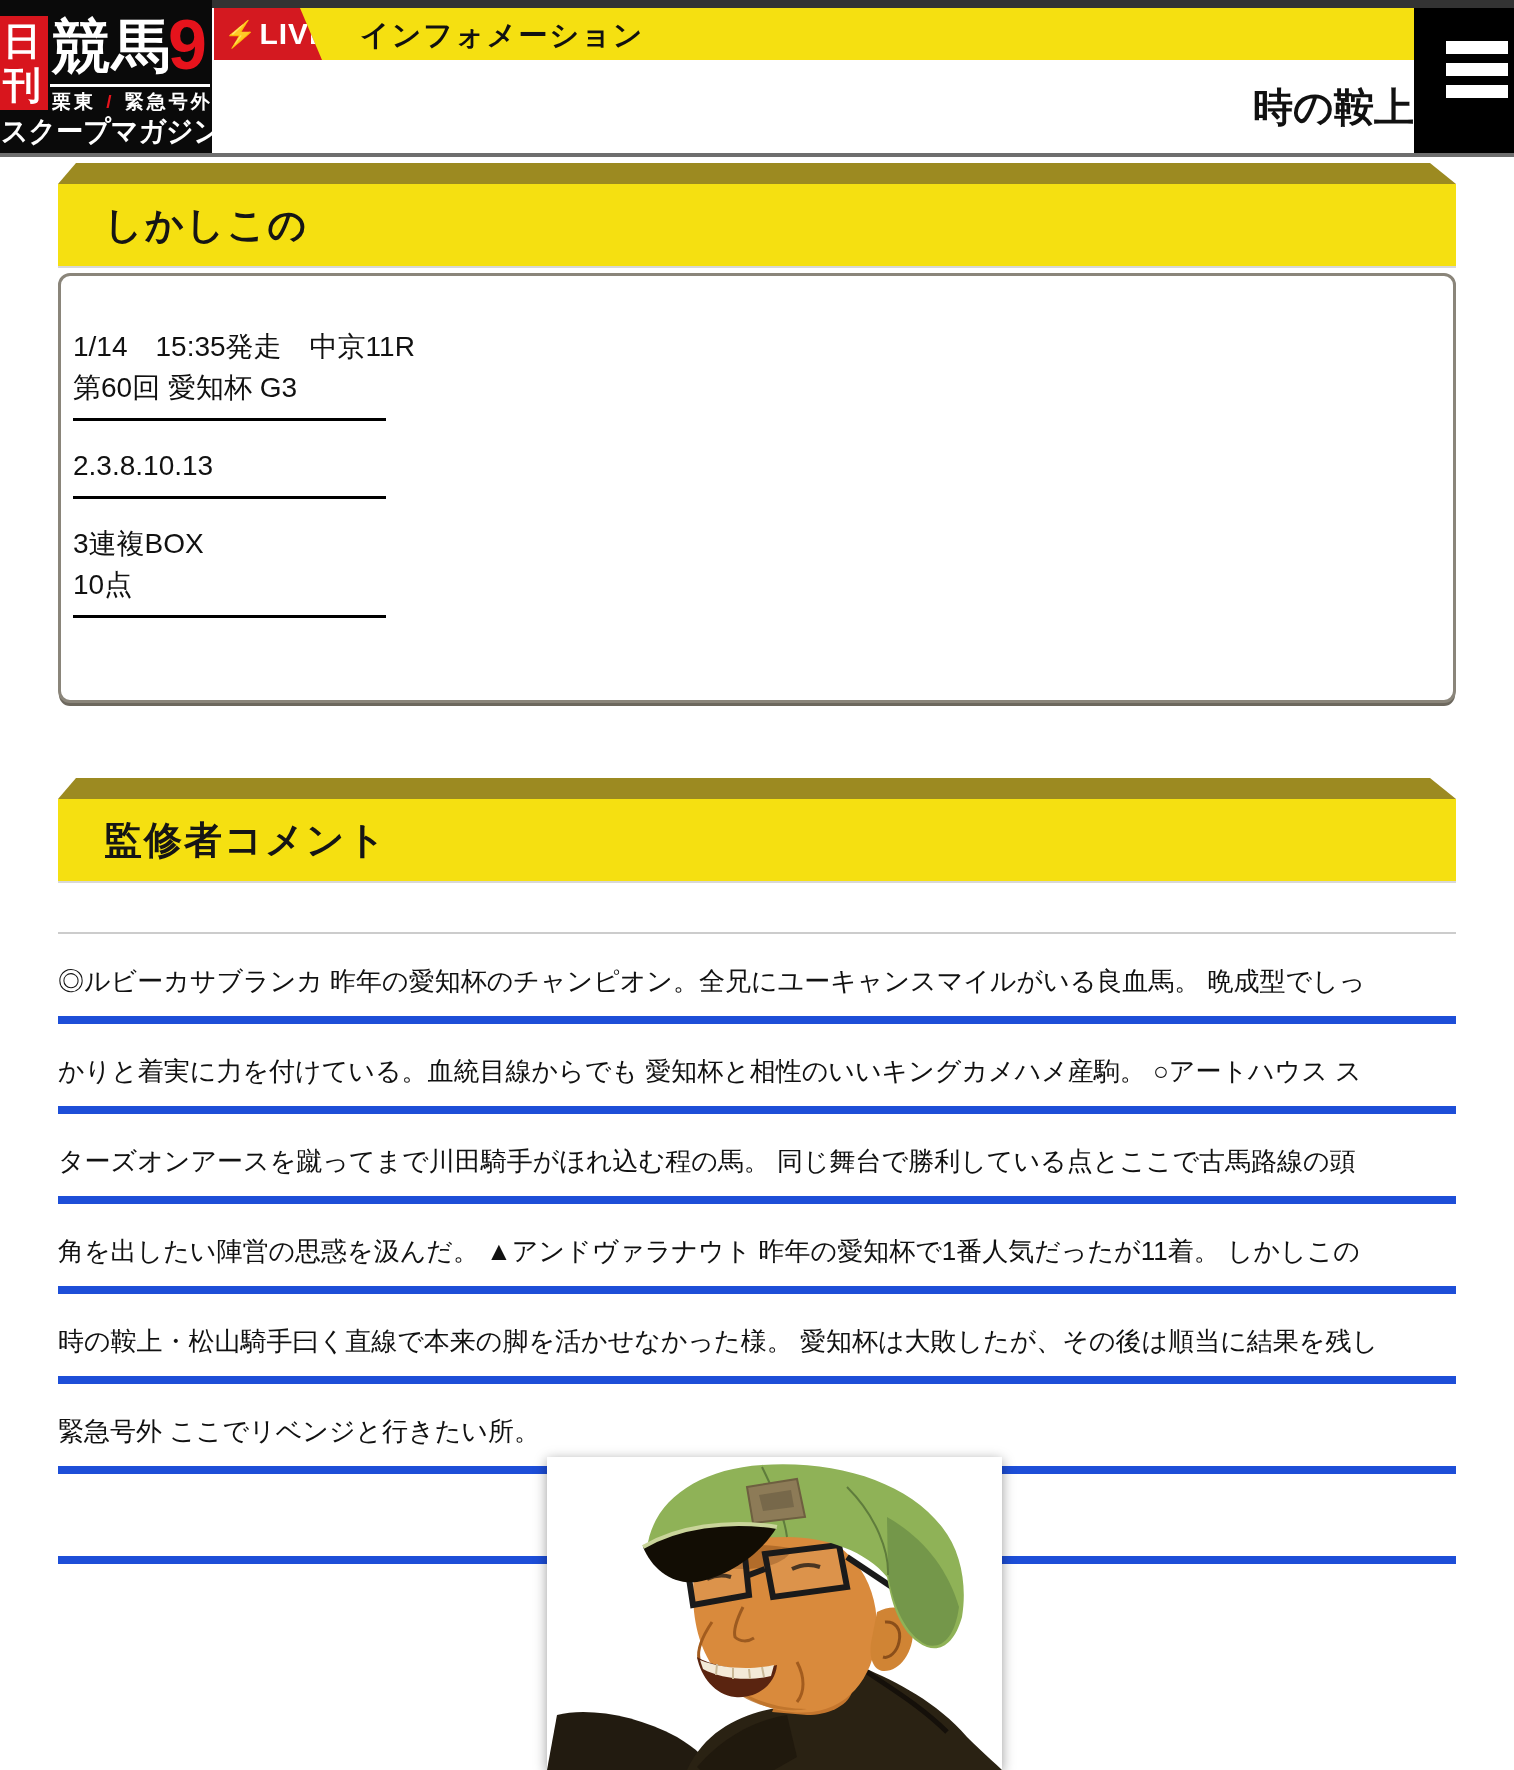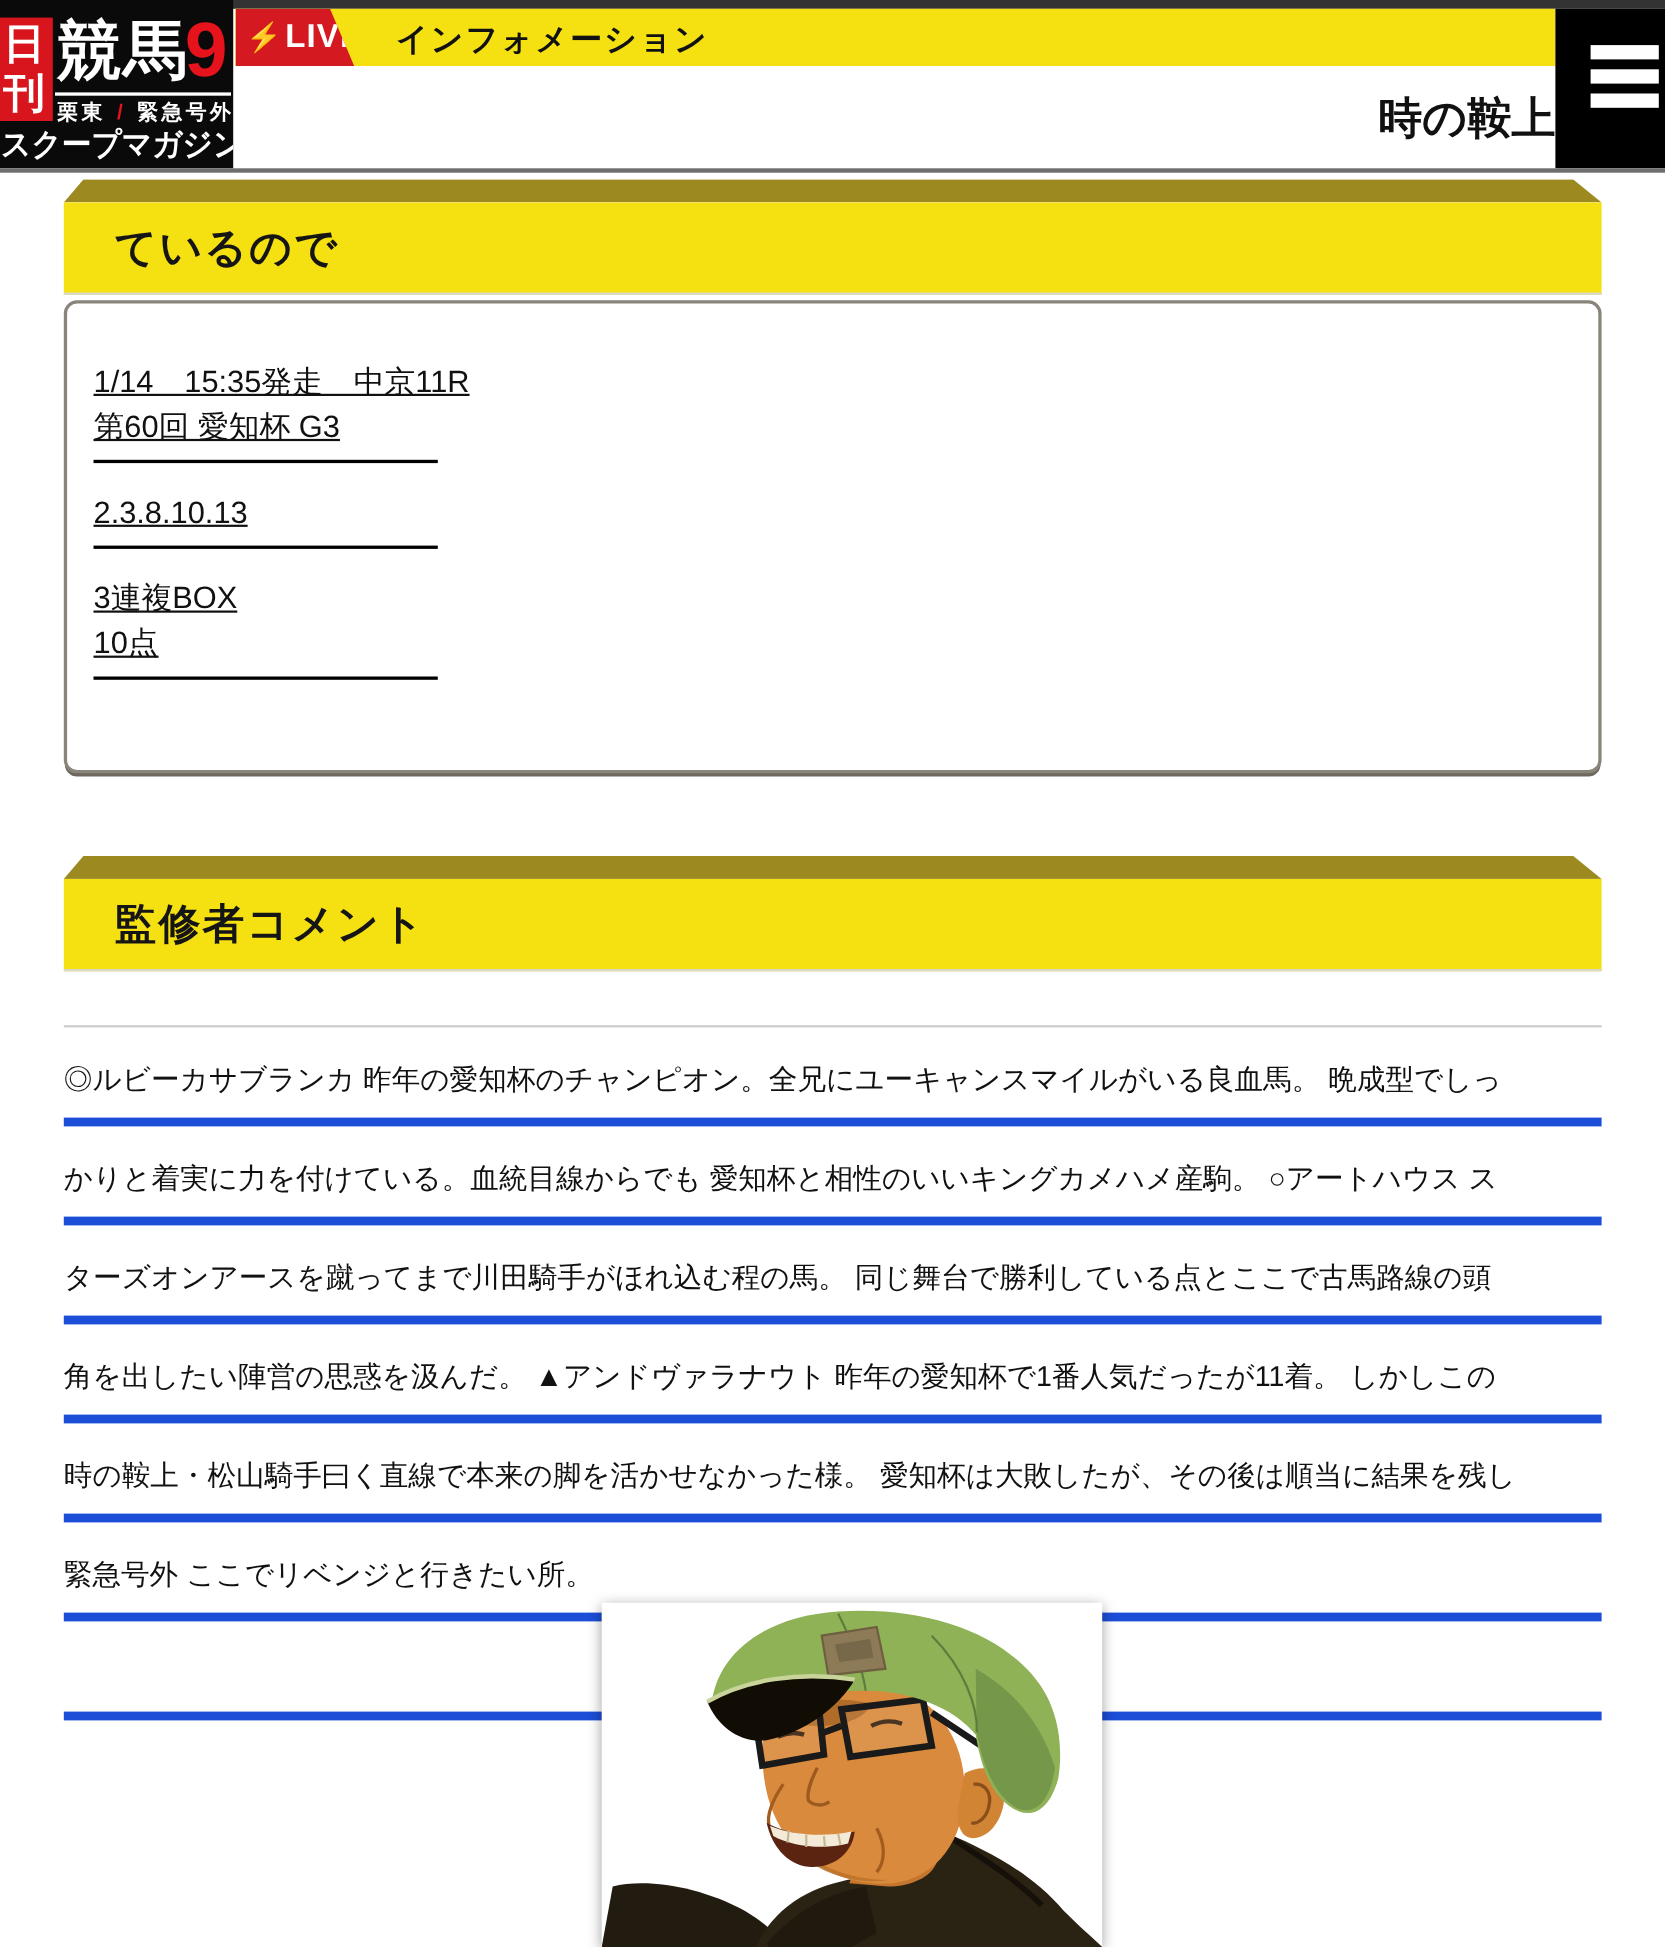--- a/index.html
+++ b/index.html
@@ -42,21 +42,21 @@
   .sec-head{position:absolute;left:58px;width:1398px;}
   .sec-head .band{height:21px;background:#9c8a21;
                   clip-path:polygon(18px 0,calc(100% - 26px) 0,100% 100%,0 100%);}
   .sec-head .body{height:84px;background:#f5e011;border-bottom:2px solid #d8d8d8;
                   display:flex;align-items:center;padding-left:46px;box-sizing:border-box;
                   font-size:38px;font-weight:bold;color:#151515;letter-spacing:2px;}
 
   
   .race-box{position:absolute;left:58px;top:273px;width:1398px;height:430px;box-sizing:border-box;
             background:#fff;border:3px solid #8a857a;border-radius:12px;
-            box-shadow:0 4px 0 -1px #6d685e;padding:50px 24px 0 24px;text-decoration:underline;}
+            box-shadow:0 4px 0 -1px #6d685e;padding:50px 24px 0 12px;}
   .race-line{font-size:28px;line-height:41px;color:#111;white-space:nowrap;}
   .race-divider{width:313px;height:0;border-top:3px solid #000;margin:10px 0 24px 0;}
 
   
   .comment{position:absolute;left:58px;top:932px;width:1398px;border-top:2px solid #ccc;}
   .cline{height:70px;line-height:70px;border-bottom:8px solid #1d4ed8;font-size:26px;color:#111;
          white-space:nowrap;overflow:visible;margin-top:12px;}
 
   
   .portrait{position:absolute;left:547px;top:1457px;width:455px;height:313px;background:#fff;
@@ -102,21 +102,21 @@
         <div></div>
         <div></div>
     </div>
   </div>
 
   <div class="header-border"></div>
 
   <div class="sec-head" style="top:163px;">
     <div class="band"></div>
     <div class="body">
-      <span>ているので</span>
+      <span>しかしこの</span>
     </div>
   </div>
 
   <div class="race-box">
     <div class="race-line">1/14　15:35発走　中京11R</div>
     <div class="race-line">第60回 愛知杯 G3</div>
     <div class="race-divider"></div>
     <div class="race-line">2.3.8.10.13</div>
     <div class="race-divider"></div>
     <div class="race-line">3連複BOX</div>

